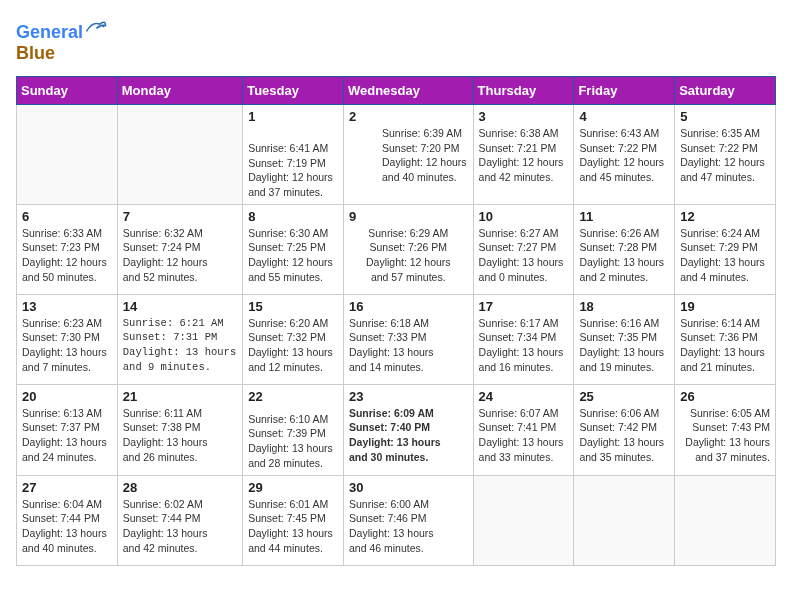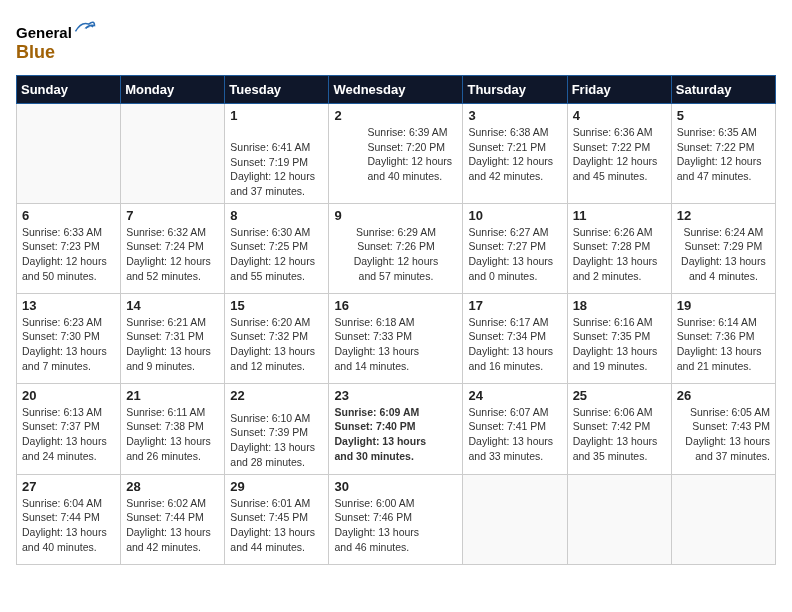--- a/index.html
+++ b/index.html
@@ -37,21 +37,21 @@
     .location-title {
       font-size: 16px;
       color: #444;
     }
     .calendar {
       width: 100%;
       border-collapse: collapse;
       border: 1px solid #ccc;
     }
     .calendar th {
-      background-color: #0f172a;
+      background-color: #a21caf;
       color: white;
       font-size: 13px;
       font-weight: bold;
       padding: 6px 4px;
       text-align: left;
       border: 1px solid #1e5a9a;
     }
     .calendar td {
       vertical-align: top;
       border: 1px solid #ccc;
@@ -77,21 +77,21 @@
       color: #333;
       line-height: 1.4;
     }
   </style>
 </head>
 <body>
 
 <div class="header">
   <div class="logo">
     <div>
-      <span style="font-size:15px;font-weight:bold;color:#000000;">General</span><svg class="logo-icon" viewBox="0 0 30 24" xmlns="http://www.w3.org/2000/svg">
+      <span style="font-size:18px;font-weight:bold;color:#3b82f6;">General</span><svg class="logo-icon" viewBox="0 0 30 24" xmlns="http://www.w3.org/2000/svg">
           <path d="M2 18 Q10 4 20 8 Q28 2 28 10 Q20 8 16 14 Q22 8 26 12" fill="none" stroke="#2a6db5" stroke-width="2"></path>
           <path d="M14 14 Q18 10 22 12" fill="#2a6db5"></path>
         </svg>
       <br><span style="font-size:18px;font-weight:bold;color:#a16207;">Blue</span>
     </div>
   </div>
   <div class="title-section">
     <div class="month-title"></div>
     <div class="location-title"></div>
   </div>
@@ -129,21 +129,21 @@
         </td>
         <td>
           <div class="day-number">3</div>
           <div class="day-info" style="white-space: pre-line;">Sunrise: 6:38 AM
 Sunset: 7:21 PM
 Daylight: 12 hours
 and 42 minutes.</div>
         </td>
         <td>
           <div class="day-number">4</div>
-          <div class="day-info" style="white-space: pre-line;">Sunrise: 6:36 AM
+          <div class="day-info" style="white-space: pre-line;">Sunrise: 6:43 AM
 Sunset: 7:22 PM
 Daylight: 12 hours
 and 45 minutes.</div>
         </td>
         <td>
           <div class="day-number">5</div>
           <div class="day-info" style="white-space: pre-line;">Sunrise: 6:35 AM
 Sunset: 7:22 PM
 Daylight: 12 hours
 and 47 minutes.</div>
@@ -187,37 +187,37 @@
         </td>
         <td>
           <div class="day-number">11</div>
           <div class="day-info" style="white-space: pre-line;">Sunrise: 6:26 AM
 Sunset: 7:28 PM
 Daylight: 13 hours
 and 2 minutes.</div>
         </td>
         <td>
           <div class="day-number">12</div>
-          <div class="day-info" style="white-space: pre-line; text-align: center;">Sunrise: 6:24 AM
+          <div class="day-info" style="white-space: pre-line;">Sunrise: 6:24 AM
 Sunset: 7:29 PM
 Daylight: 13 hours
 and 4 minutes.</div>
         </td>
       </tr>
       <tr>
         <td>
           <div class="day-number">13</div>
           <div class="day-info" style="white-space: pre-line;">Sunrise: 6:23 AM
 Sunset: 7:30 PM
 Daylight: 13 hours
 and 7 minutes.</div>
         </td>
         <td>
           <div class="day-number">14</div>
-          <div class="day-info" style="white-space: pre-line;">Sunrise: 6:21 AM
+          <div class="day-info" style="white-space: pre-line; font-family: Liberation Mono, monospace;">Sunrise: 6:21 AM
 Sunset: 7:31 PM
 Daylight: 13 hours
 and 9 minutes.</div>
         </td>
         <td>
           <div class="day-number">15</div>
           <div class="day-info" style="white-space: pre-line;">Sunrise: 6:20 AM
 Sunset: 7:32 PM
 Daylight: 13 hours
 and 12 minutes.</div>

